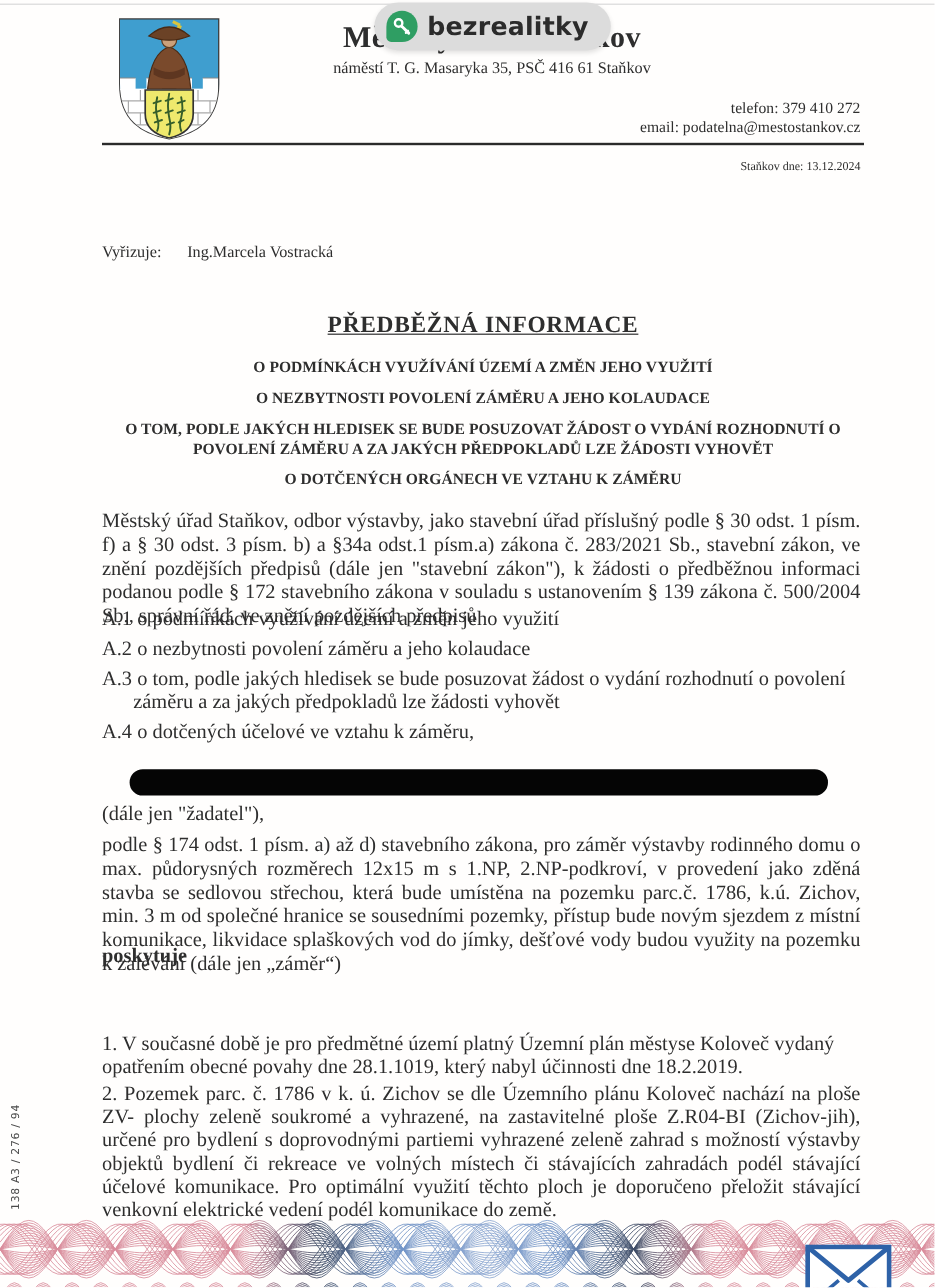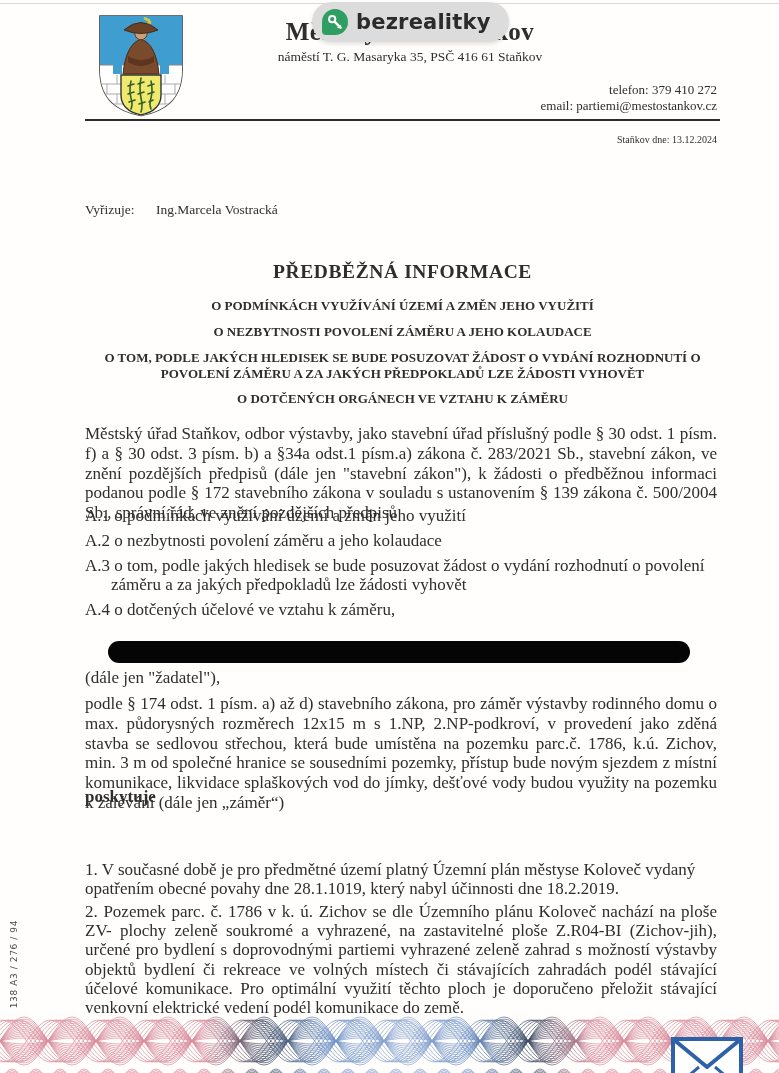--- a/index.html
+++ b/index.html
@@ -27,21 +27,21 @@
 
   
   .meta{position:absolute;left:85px;top:133px;font-size:13.5px;line-height:17.5px;}
   .meta .lbl{display:inline-block;width:72px;}
   .dateline{position:absolute;right:62px;top:134px;font-size:10px;}
   .handler{position:absolute;left:85px;top:202px;font-size:13.5px;}
   .handler .lbl{display:inline-block;width:71px;}
 
   
   .title-block{position:absolute;left:85px;top:261px;width:635px;text-align:center;}
-  .title-main{font-size:19.5px;font-weight:bold;letter-spacing:.6px;}
+  .title-main{font-size:19.5px;font-weight:bold;letter-spacing:.6px;text-decoration:underline;}
   .sub{font-size:13px;font-weight:bold;line-height:16px;}
   .sub1{margin-top:15px;} .sub2{margin-top:10px;} .sub3{margin-top:10px;} .sub4{margin-top:9px;}
 
   
   .para{position:absolute;left:85px;width:632px;font-size:17px;line-height:19.8px;}
   .just{text-align:justify;}
   .p-intro{top:424px;}
   .a-items{top:506px;}
   .aitem{margin:0 0 5px 0;padding-left:26px;text-indent:-26px;}
   .submitted{margin-top:4px;}
@@ -133,21 +133,21 @@
       </g>
     </svg>
   </div>
 
   <div class="head-center">
     <div class="authority">Městský úřad Staňkov</div>
     <div class="address">náměstí T. G. Masaryka 35, PSČ 416 61 Staňkov</div>
   </div>
   <div class="contact">
     <div>telefon: 379 410 272</div>
-    <div>email: partiemi@mestostankov.cz</div>
+    <div>email: podatelna@mestostankov.cz</div>
   </div>
   <div class="rule"></div>
 
   <div class="dateline">Staňkov dne: 13.12.2024</div>
   <div class="handler">
     <span class="lbl">Vyřizuje:</span><span>Ing.Marcela Vostracká</span>
   </div>
 
   <div class="title-block">
     <div class="title-main">PŘEDBĚŽNÁ INFORMACE</div>

